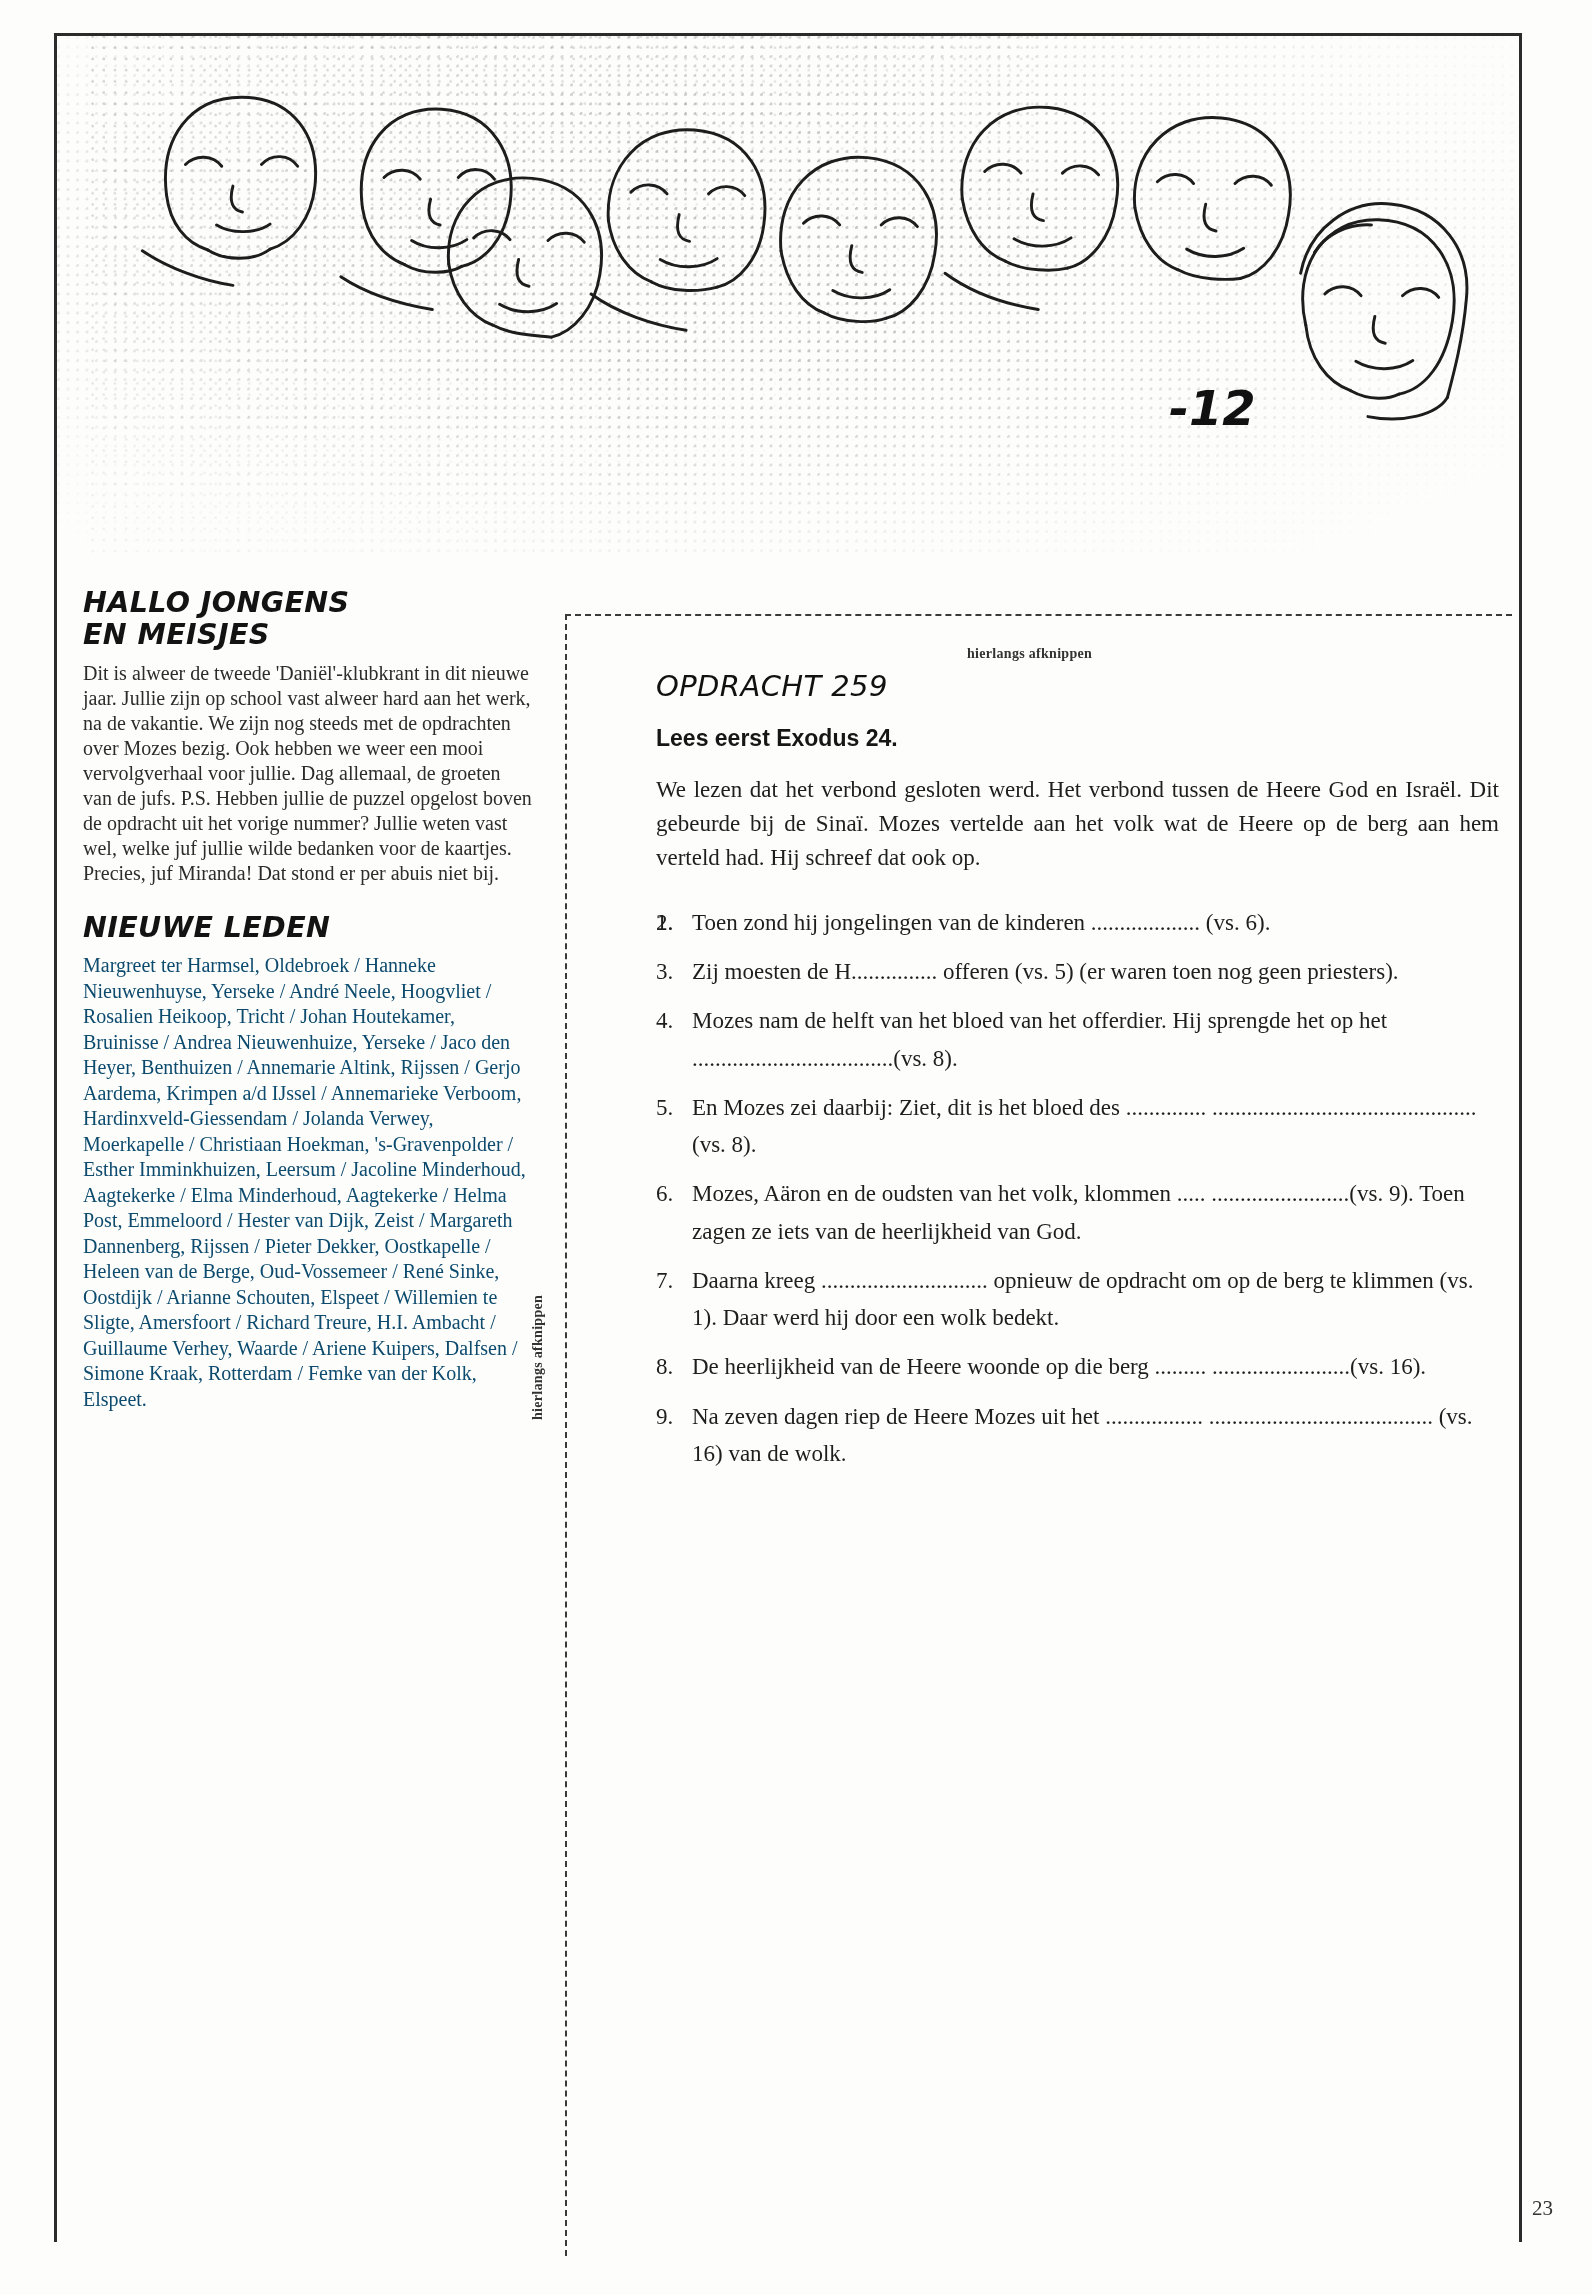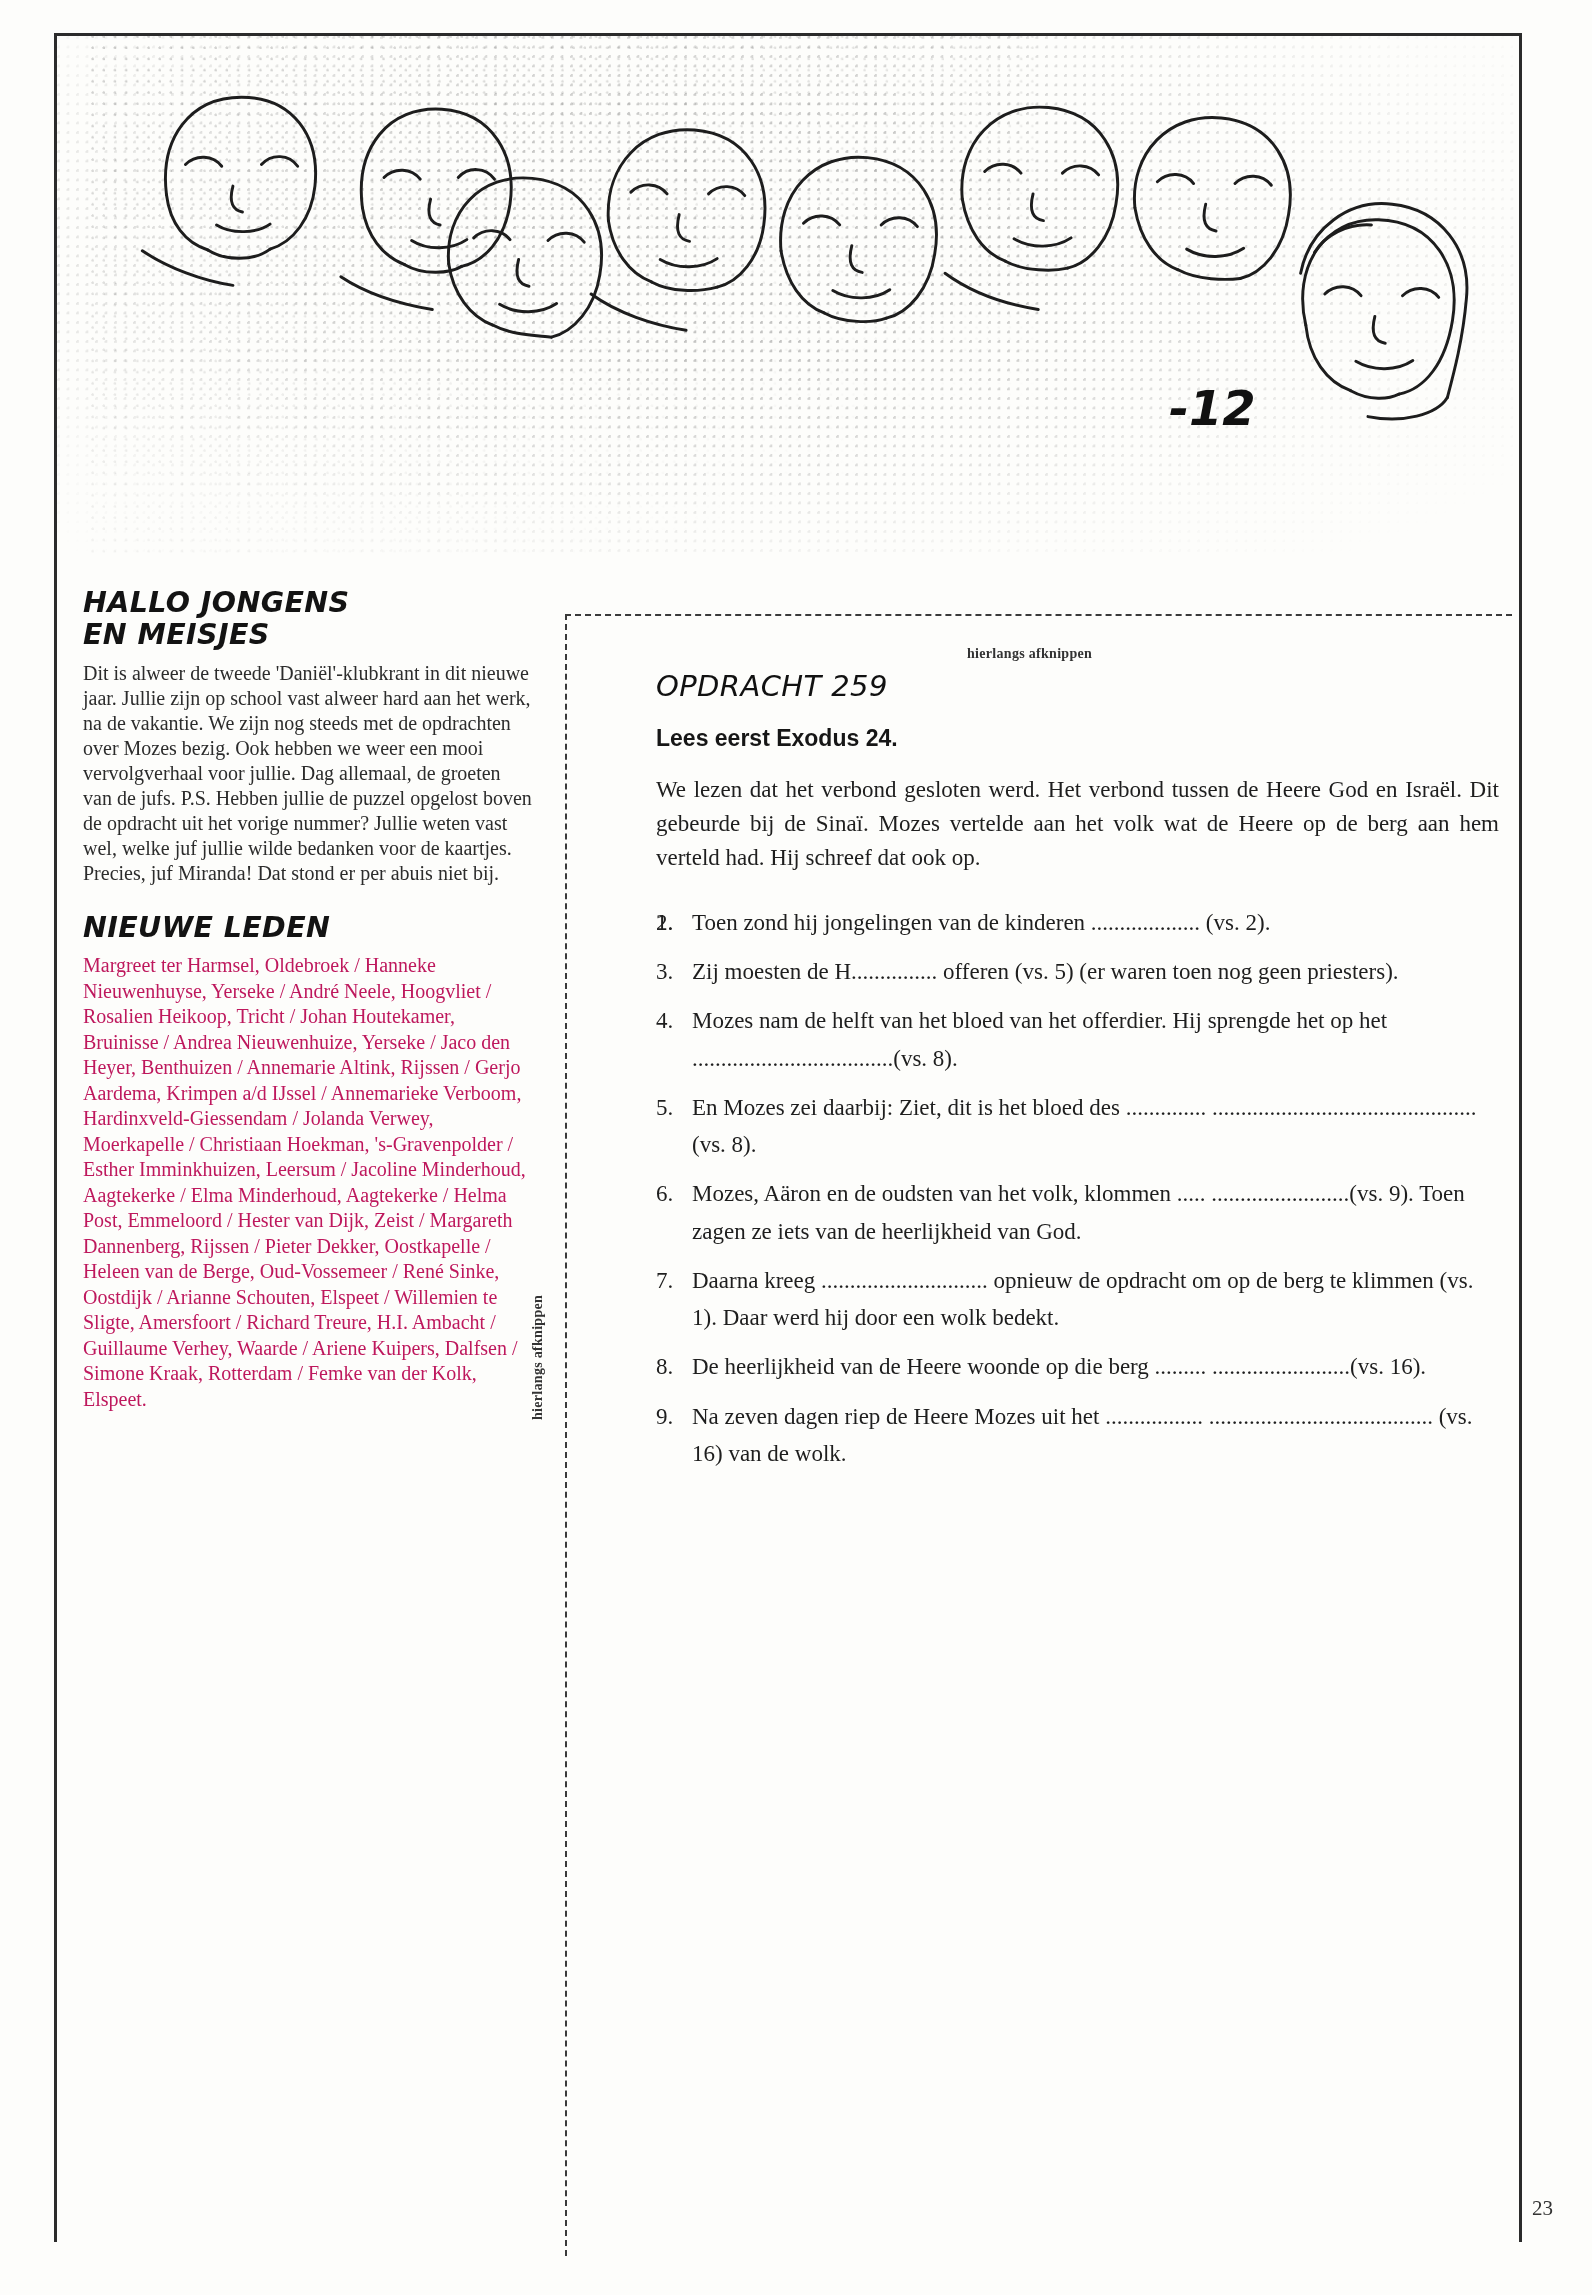--- a/index.html
+++ b/index.html
@@ -114,21 +114,21 @@
     font-size: 20px;
     line-height: 1.255;
     color: #2c2c2c;
     margin: 0;
   }
   .section-title.second { margin-top: 26px; }
   .members {
     font-family: "Liberation Serif", serif;
     font-size: 20px;
     line-height: 1.275;
-    color: #be185d;
+    color: #0c4a6e;
     margin: 5.2px 0 0 0;
   }
 
   
   .cut-box {
     position: absolute;
     left: 565px; top: 614px;
     width: 945px; height: 1640px;
     border-left: 2.6px dashed #3a3a3a;
     border-top: 2.6px dashed #3a3a3a;
@@ -316,21 +316,21 @@
   <div class="cut-box"></div>
   <div class="cut-label-top">hierlangs afknippen</div>
   <div class="cut-label-side">hierlangs afknippen</div>
 
   <div class="right-col">
     <h2 class="assignment-title">OPDRACHT 259</h2>
     <p class="read-first">Lees eerst Exodus 24.</p>
     <p class="intro">We lezen dat het verbond gesloten werd. Het verbond tussen de Heere God en Israël. Dit gebeurde bij de Sinaï. Mozes vertelde aan het volk wat de Heere op de berg aan hem verteld had. Hij schreef dat ook op.</p>
     <ol class="questions" id="question-list">
         <li><span class="num">1.</span></li>
-        <li><span class="num">2.</span><span>Toen zond hij jongelingen van de kinderen ................... (vs. 2).</span></li>
+        <li><span class="num">2.</span><span>Toen zond hij jongelingen van de kinderen ................... (vs. 6).</span></li>
         <li><span class="num">3.</span><span>Zij moesten de H............... offeren (vs. 5) (er waren toen nog geen priesters).</span></li>
         <li><span class="num">4.</span><span>Mozes nam de helft van het bloed van het offerdier. Hij sprengde het op het ...................................(vs. 8).</span></li>
         <li><span class="num">5.</span><span>En Mozes zei daarbij: Ziet, dit is het bloed des .............. .............................................. (vs. 8).</span></li>
         <li><span class="num">6.</span><span>Mozes, Aäron en de oudsten van het volk, klommen ..... ........................(vs. 9). Toen zagen ze iets van de heerlijkheid van God.</span></li>
         <li><span class="num">7.</span><span>Daarna kreeg ............................. opnieuw de opdracht om op de berg te klimmen (vs. 1). Daar werd hij door een wolk bedekt.</span></li>
         <li><span class="num">8.</span><span>De heerlijkheid van de Heere woonde op die berg ......... ........................(vs. 16).</span></li>
         <li><span class="num">9.</span><span>Na zeven dagen riep de Heere Mozes uit het ................. ....................................... (vs. 16) van de wolk.</span></li>
       </ol>
   </div>
 

